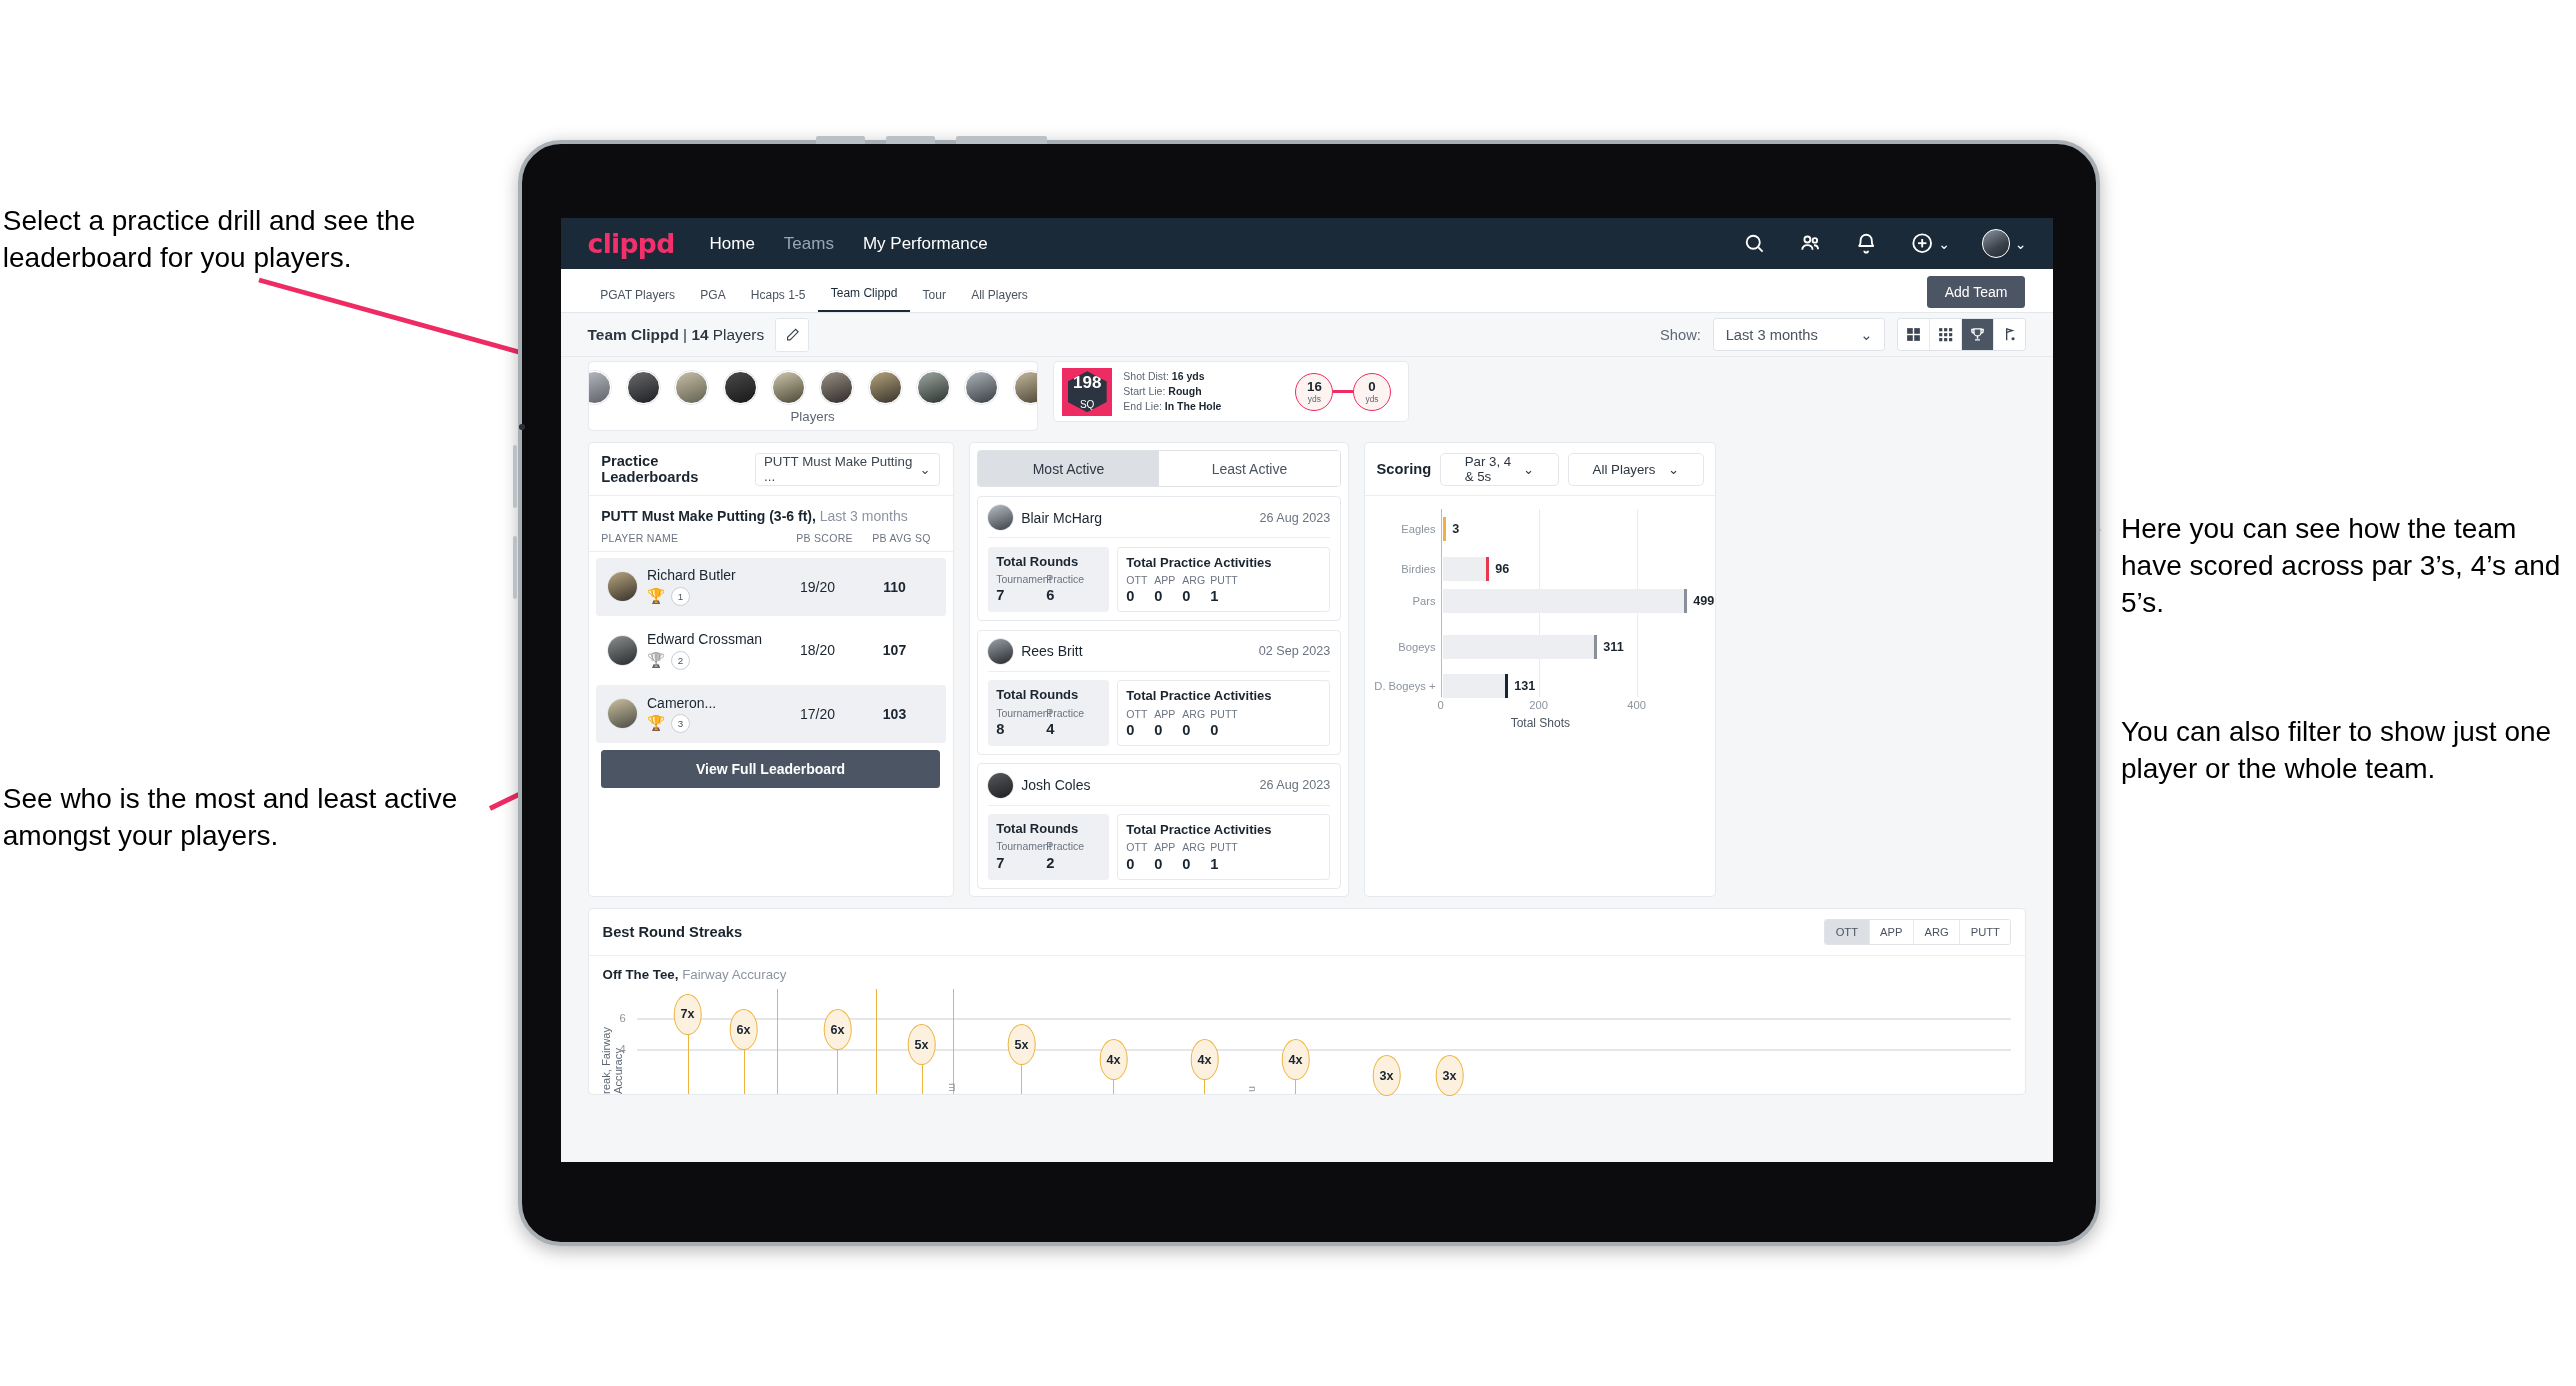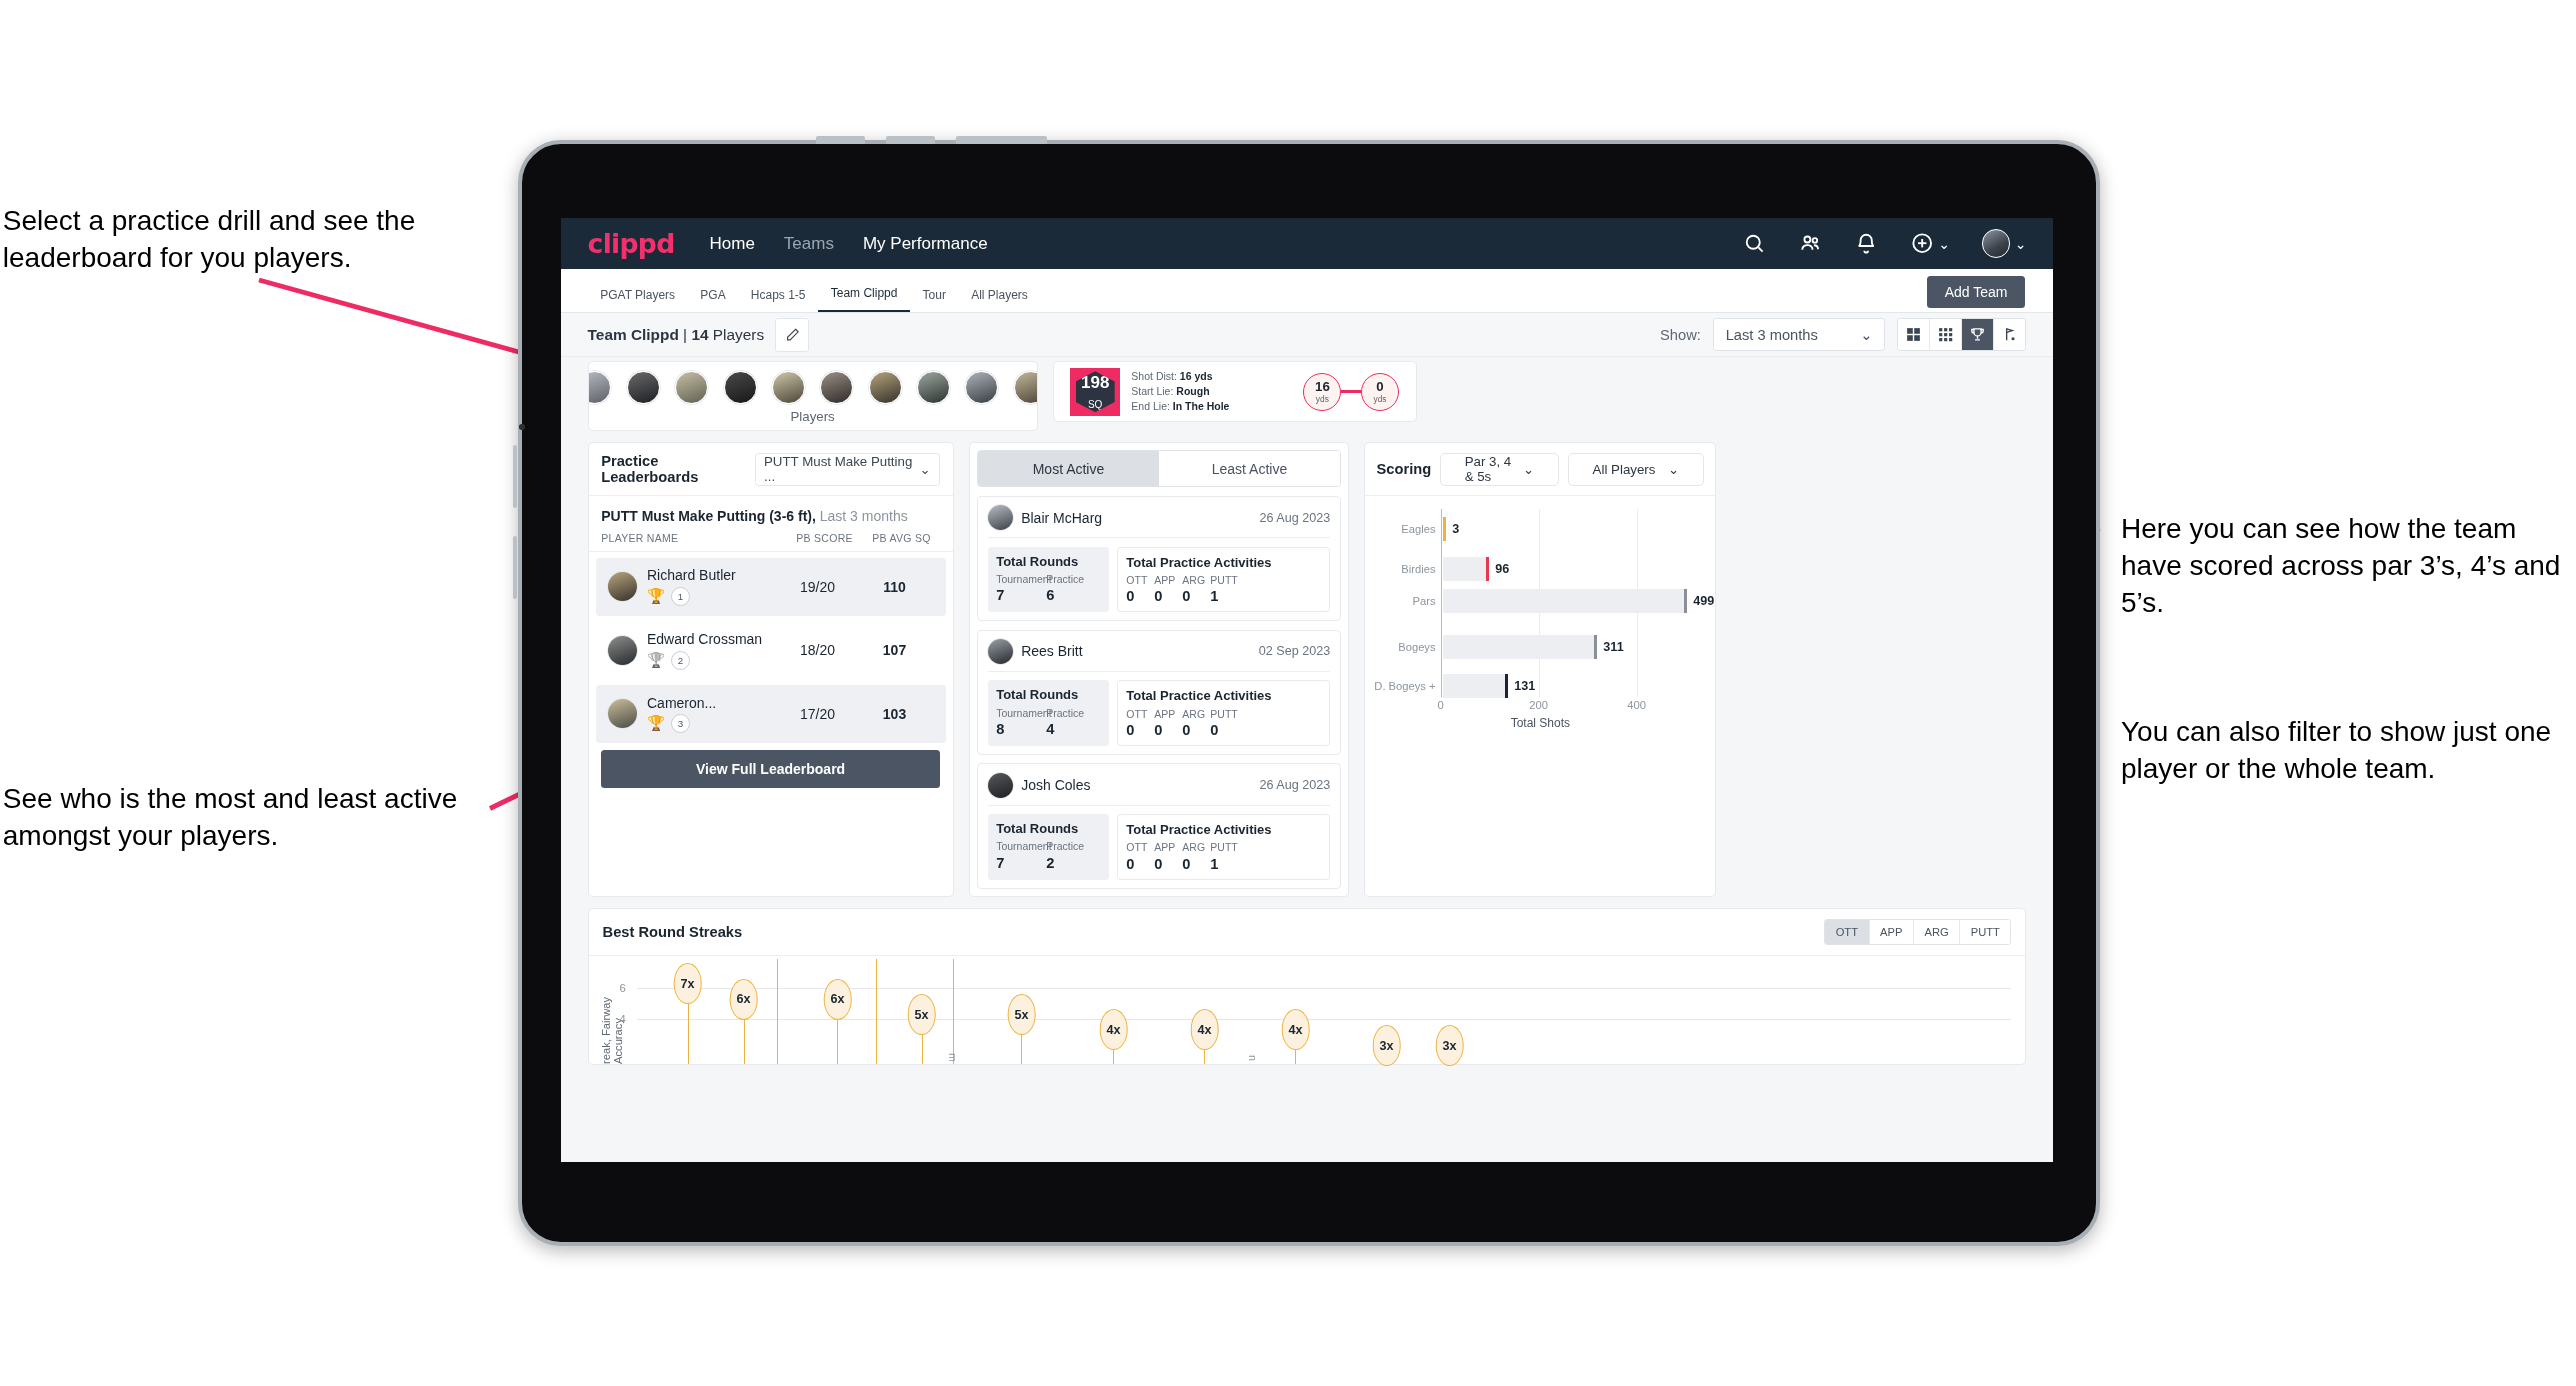--- a/index.html
+++ b/index.html
@@ -70,21 +70,21 @@
   .canvas{padding:0 26.6px;}
   .row1{display:flex;gap:15.4px;margin-top:4.2px;}
   .card{background:#fff;border:0.7px solid #e6e9ed;border-radius:4.9px;}
 
   .avcard{width:448px;height:59px;display:flex;flex-direction:column;align-items:center;justify-content:flex-start;
           padding-top:8.4px;position:relative;overflow:hidden;}
   .avrow{display:flex;gap:15.4px;}
   .av{width:31px;height:31px;border-radius:50%;border:1.4px solid #fff;box-shadow:0 0 0 0.7px #dfe3e8;}
   .avlbl{font-size:13.3px;color:#5d6773;margin-top:5.6px;}
 
-  .shotcard{width:350px;height:59px;display:flex;align-items:center;padding:0 0 0 12px;overflow:hidden;}
+  .shotcard{width:350px;height:59px;display:flex;align-items:center;padding:0 0 0 4px;overflow:hidden;}
   .sqbadge{width:50px;height:48px;background:#ef2b63;display:flex;align-items:center;justify-content:center;margin-left:4.2px;}
   .hexa{width:39px;height:41px;background:#2b3440;display:flex;flex-direction:column;align-items:center;justify-content:center;
         clip-path:polygon(50% 0,100% 25%,100% 75%,50% 100%,0 75%,0 25%);color:#fff;}
   .hexa .n{font-size:17px;font-weight:700;line-height:1;}
   .hexa .s{font-size:10px;line-height:1;margin-top:9px;}
   .shotlines{margin-left:11.2px;font-size:10.5px;color:#5d6773;line-height:1.45;}
   .shotlines b{color:#1b2530;}
   .distwrap{margin-left:auto;margin-right:17px;display:flex;align-items:center;}
   .dcircle{width:36px;height:36px;border-radius:50%;border:1.4px solid #ef2b63;background:#fdf3f0;
            display:flex;flex-direction:column;align-items:center;justify-content:center;}
@@ -644,20 +644,23 @@
         <div class="card stcard">
           <div class="sthead">
             <div class="t">Best Round Streaks</div>
             <div class="stseg">
               <div class="on">OTT</div>
               <div>APP</div>
               <div>ARG</div>
               <div>PUTT</div>
             </div>
           </div>
+          <div class="stsub">
+            <b>Off The Tee,</b><span> Fairway Accuracy</span>
+          </div>
 
           <div class="stchart">
             <div class="ylab">reak, Fairway Accuracy</div>
             <div class="hgrid" style="top:29px;"></div>
             <div class="hgrid" style="top:60px;"></div>
             <div class="ytick" style="top:29px;">6</div>
             <div class="ytick" style="top:60px;">4</div>
 
             <div class="vline" style="left:174px;top:0;bottom:0;"></div>
             <div class="vline" style="left:273px;top:0;bottom:0;"></div>

